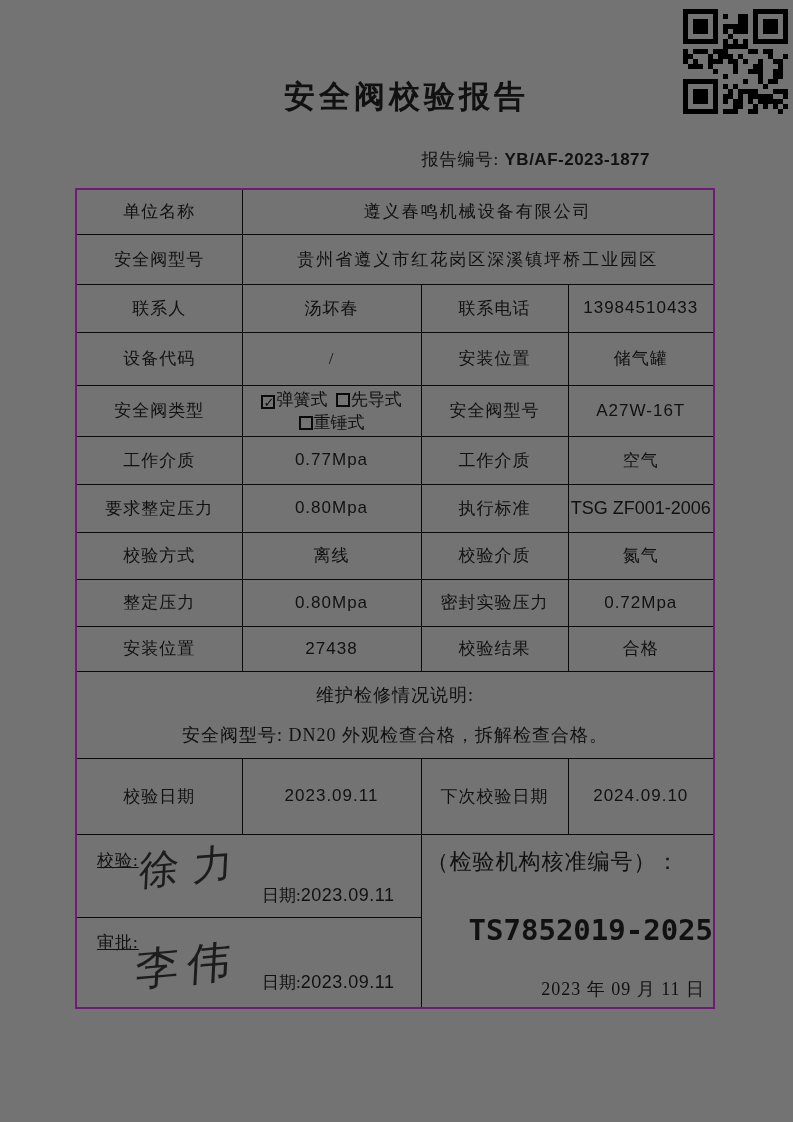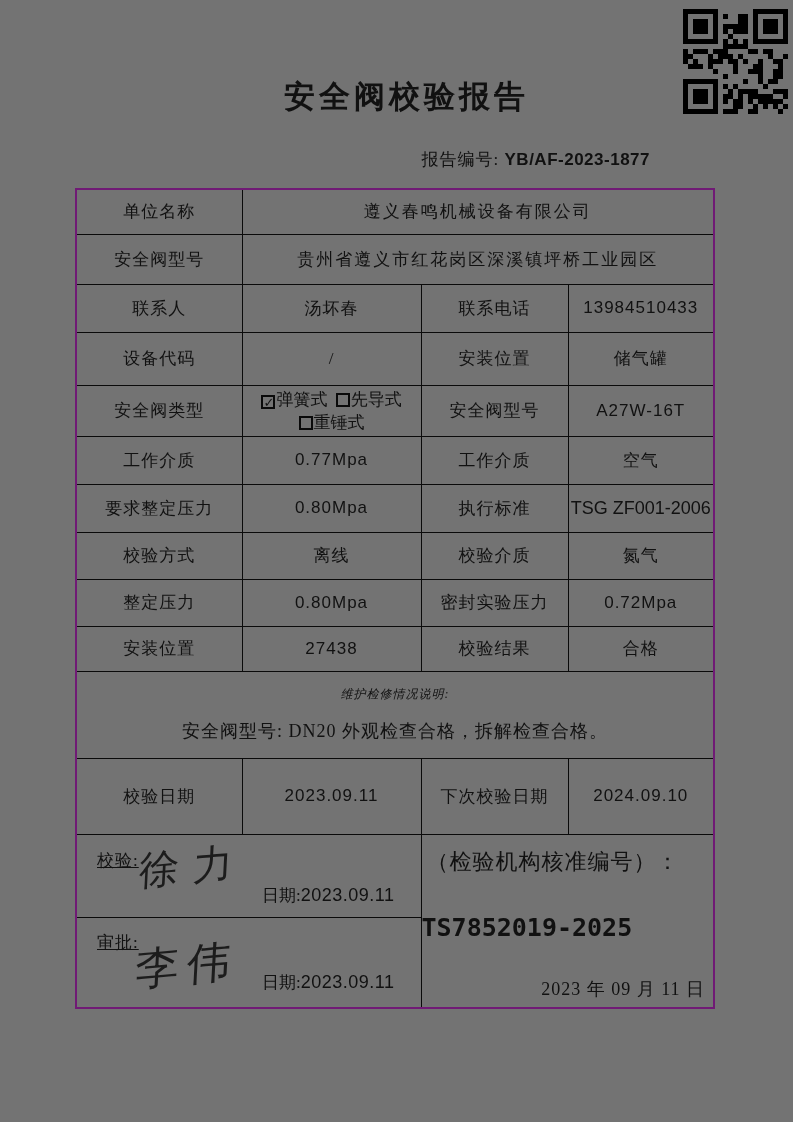--- a/index.html
+++ b/index.html
@@ -61,43 +61,43 @@
   .cbx {
     display:inline-block; width:14px; height:14px;
     border:2px solid #0a0a0a;
     font-size:13px; line-height:11px; font-weight:bold;
     text-align:center; vertical-align:-2px; margin-right:1px;
     font-family:"DejaVu Sans", sans-serif;
   }
 
   
   td.maint { text-align:left; vertical-align:top; padding:10px 8px; }
-  .maint-line1 { font-size:12px; letter-spacing:1px;font-style:italic; }
+  .maint-line1 { font-size:18px; letter-spacing:1px; }
   .maint-line2 { font-size:18px; letter-spacing:1px; margin-top:16px; }
 
   
   td.sigcell { text-align:left; vertical-align:top; position:relative; padding:0; }
   .sig-label { position:absolute; left:20px; font-size:17px; letter-spacing:1px;text-decoration:underline; }
   .sig-name {
     position:absolute;
     font-size:40px; letter-spacing:14px; white-space:nowrap;
     transform:rotate(-5deg) skewX(-8deg);
     color:#1c1c1c;
   }
   .sig-date { position:absolute; right:26px; font-size:17px; white-space:nowrap; }
   .sig-date .num { font-size:18px; }
 
   
   td.certcell { position:relative; padding:0; }
   .cert-label { position:absolute; top:12px; left:5px; font-size:22px; letter-spacing:1px; }
   .cert-number {
     position:absolute; top:78px; left:0; width:100%;
-    text-align:left;
+    text-align:right;
     font-family:"DejaVu Sans Mono", monospace;
-    font-weight:bold; font-size:25px;
+    font-weight:bold; font-size:29px;
   }
   .cert-date { position:absolute; right:8px; bottom:6px; font-size:18px; letter-spacing:1px; }
 </style>
 </head>
 <body>
 
 <div class="page">
 
   <div class="qr"><svg width="105" height="105" viewBox="0 0 21 21" xmlns="http://www.w3.org/2000/svg" shape-rendering="crispEdges">
         <rect x="0" y="0" width="1" height="1"></rect>

